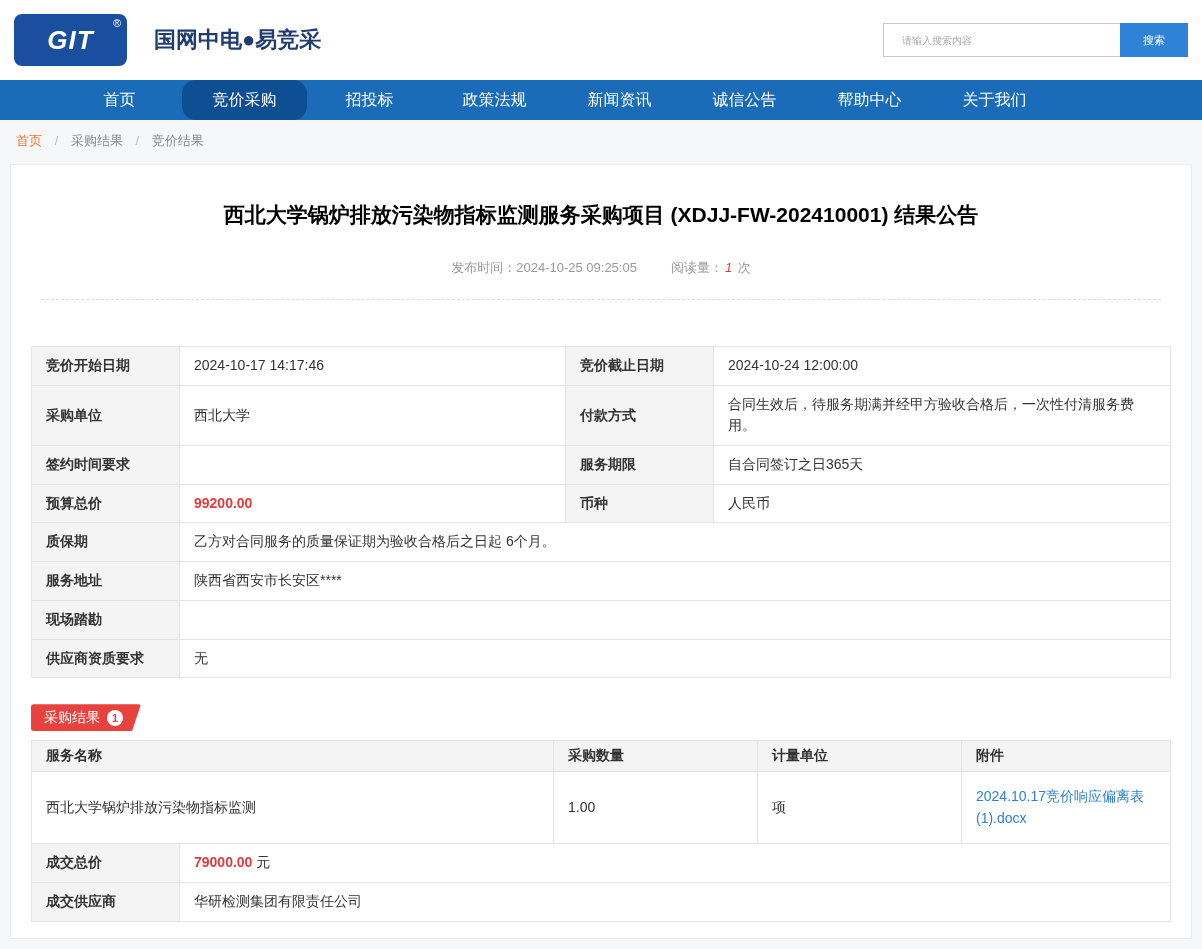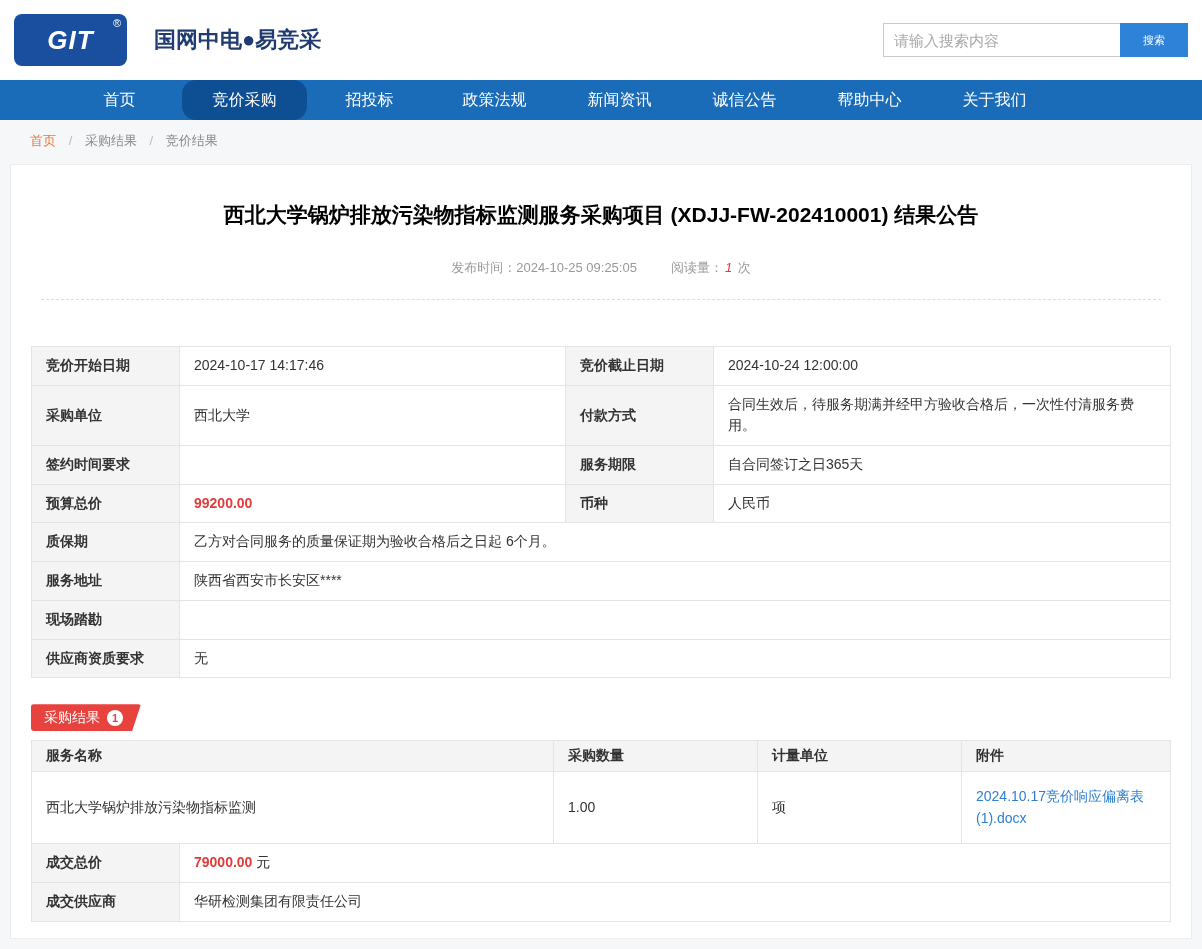--- a/index.html
+++ b/index.html
@@ -23,41 +23,41 @@
     display: flex; align-items: center; justify-content: center;
     cursor: pointer;
   }
   .logo-text { font-size: 26px; font-weight: 800; font-style: italic; letter-spacing: 1px; }
   .logo-reg { position: absolute; top: 3px; right: 6px; font-size: 11px; font-style: normal; }
   .site-name { margin-left: 27px; font-size: 22px; font-weight: 700; color: #1f3b70; }
 
   .search { display: flex; align-items: stretch; height: 34px; }
   .search-input {
     width: 237px; border: 1px solid #c9c9c9; border-right: none;
-    padding: 0 10px; font-size: 15px; color: #333; outline: none;
+    padding: 0 18px; font-size: 10px; color: #333; outline: none;
     font-family: inherit;
   }
   .search-input::placeholder { color: #a9a9a9; }
   .search-btn {
     width: 68px; border: none; background: #2e82d8; color: #fff;
     font-size: 11px; cursor: pointer; font-family: inherit;
   }
 
   
   .mainnav { background: #1a6bb8; height: 40px; }
   .nav-inner { display: flex; padding-left: 57px; }
   .nav-item {
     width: 125px; line-height: 40px; text-align: center;
     color: #fff; font-size: 16px; text-decoration: none; cursor: pointer;
     display: block;
   }
   .nav-item.active { background: #0e4e92; border-radius: 14px; }
 
   
-  .breadcrumb { padding: 12px 30px 10px; font-size: 13px; color: #999; }
+  .breadcrumb { padding: 12px 16px 10px; font-size: 13px; color: #999; }
   .bc-home { color: #ef7733; text-decoration: none; cursor: pointer; }
   .bc-link { color: #8a8a8a; text-decoration: none; cursor: pointer; }
   .bc-sep { margin: 0 9px; color: #bbb; }
   .bc-current { color: #8a8a8a; }
 
   
   .card {
     margin: 4px 10px 0; background: #fff;
     border: 1px solid #ececec;
     padding: 36px 20px 16px;

